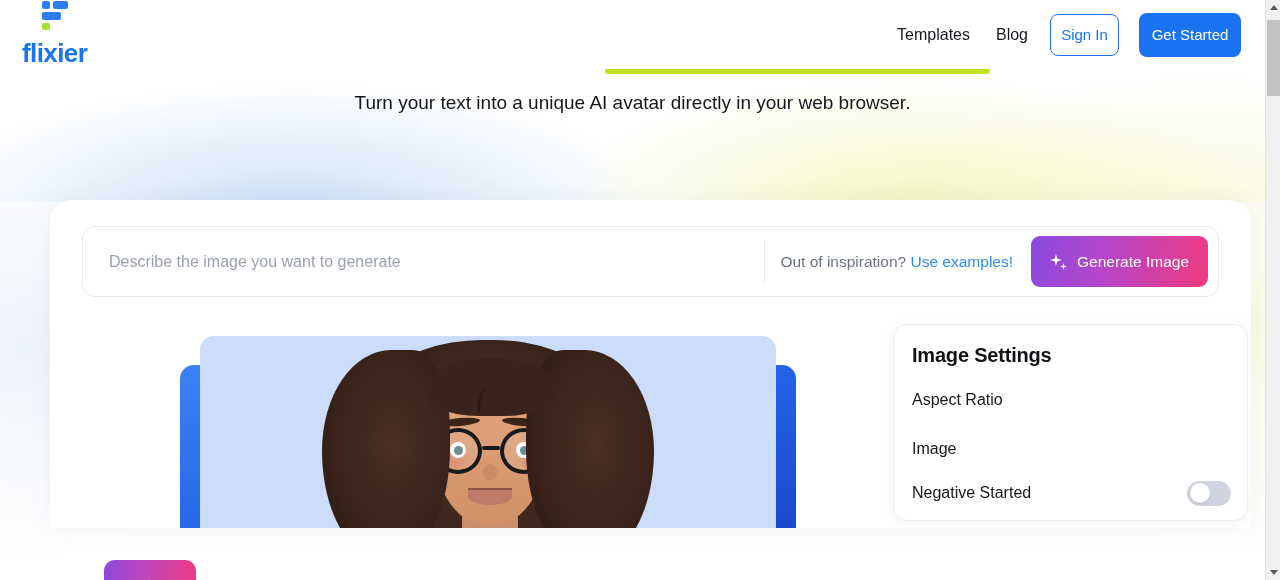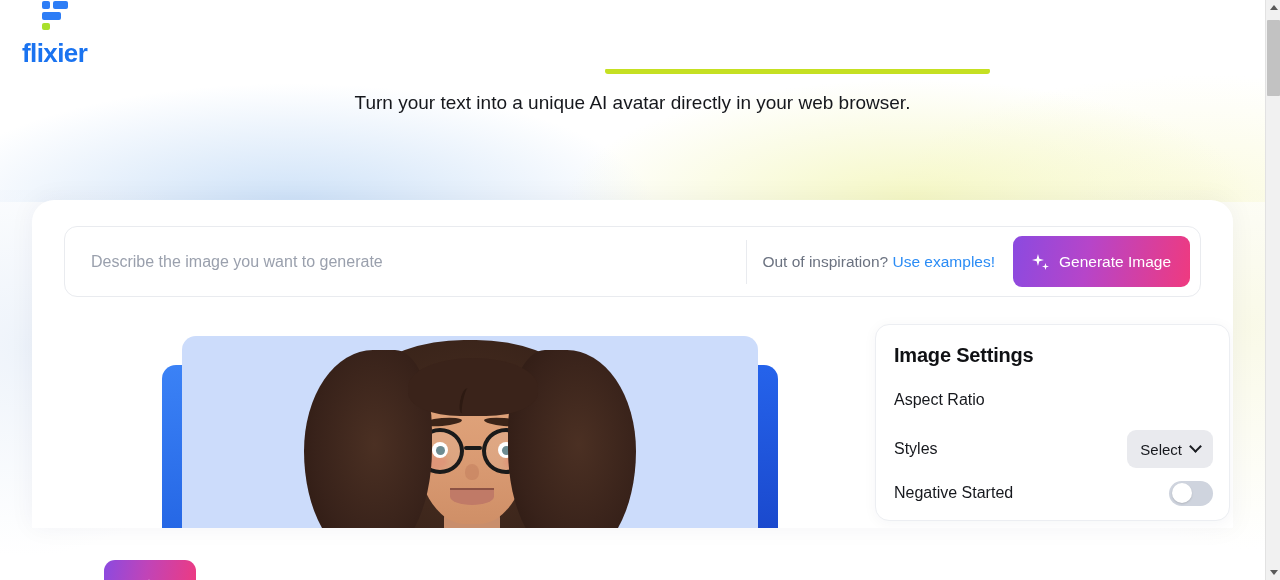--- a/index.html
+++ b/index.html
@@ -140,21 +140,21 @@
     width: 1265px;
     text-align: center;
     font-size: 19px;
     color: #16181d;
     z-index: 5;
   }
 
   
   .panel {
     position: absolute;
-    left: 32px; top: 200px;
+    left: 50px; top: 200px;
     width: 1201px; height: 328px;
     background: #ffffff;
     border-radius: 22px 22px 0 0;
     box-shadow: 0 -1px 26px rgba(24,40,80,0.05);
     z-index: 10;
     overflow: hidden;
   }
 
   
   .prompt-bar {
@@ -512,20 +512,26 @@
       <div class="logo-mark">
         <i class="lm1"></i>
           <i class="lm2"></i>
           <i class="lm3"></i>
           <i class="lm4"></i>
       </div>
       <span class="brand-name">flixier</span>
     </div>
 
 
+    <div class="header-right">
+      <span class="hr-link">Templates</span>
+      <span class="hr-link">Blog</span>
+      <div class="btn-signin">Sign In</div>
+      <div class="btn-getstarted">Get Started</div>
+    </div>
   </div>
 
   <div class="hero-underline"></div>
   <div class="hero-sub">Turn your text into a unique AI avatar directly in your web browser.</div>
 
   <div class="panel">
 
     <div class="prompt-bar">
       <input class="prompt-input" type="text" placeholder="Describe the image you want to generate" style="">
       <div class="prompt-divider"></div>
@@ -579,25 +585,21 @@
     </div>
 
     <div class="settings">
       <div class="settings-title">Image Settings</div>
 
       <div class="srow srow1">
         <span class="slabel">Aspect Ratio</span>
       </div>
 
       <div class="srow srow2">
-        <span class="slabel">Styles</span>
-        <div class="sctl">
-          <span class="sval">Select</span>
-          <span class="chev-dark"></span>
-        </div>
+        <span class="slabel">Image</span>
       </div>
 
       <div class="srow srow3">
         <span class="slabel">Negative Started</span>
         <div class="toggle"></div>
       </div>
     </div>
 
   </div>
 

